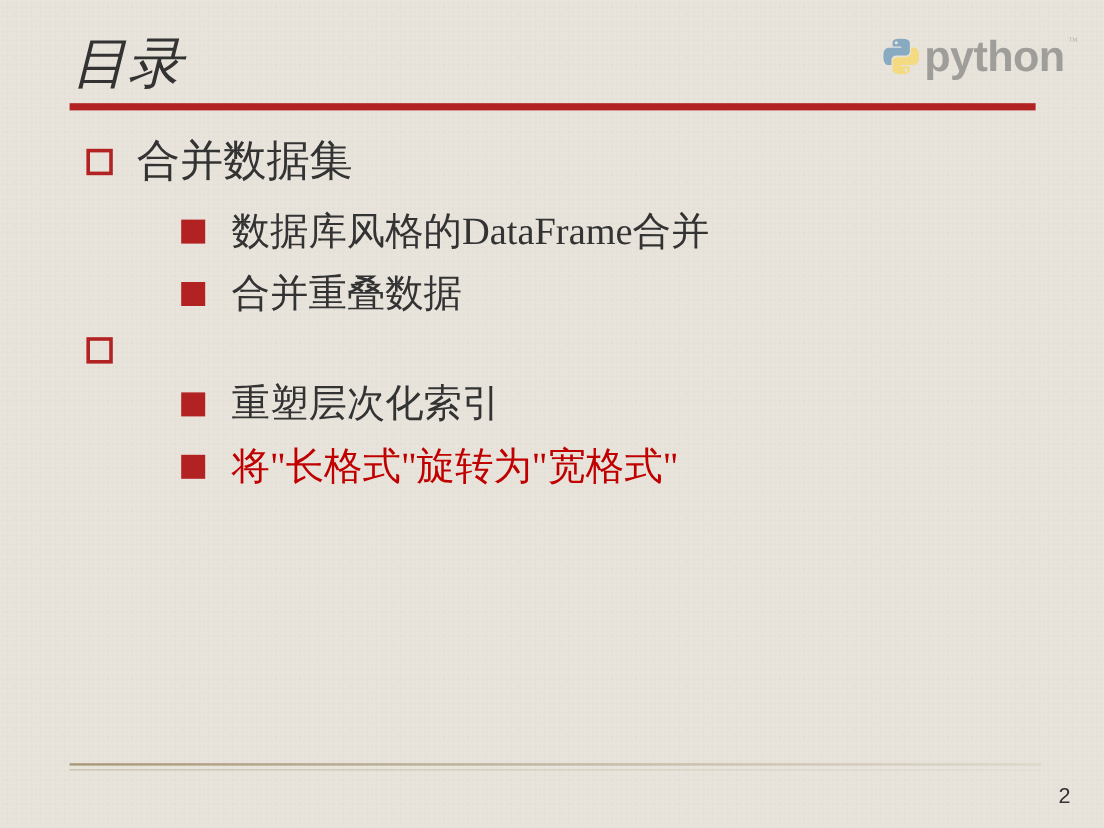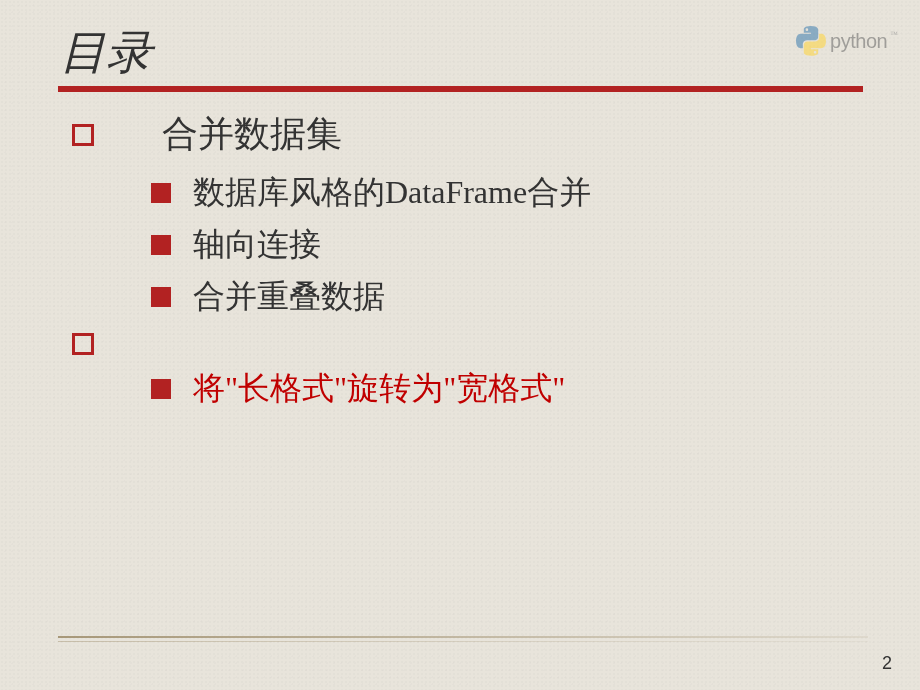--- a/index.html
+++ b/index.html
@@ -20,23 +20,23 @@
       position: absolute;
       right: 22px;
       top: 26px;
       display: flex;
       align-items: center;
       gap: 4px;
       opacity: 0.55;
     }
     .logo-text {
       font-family: Arial, sans-serif;
-      font-size: 20px;
+      font-size: 36px;
       color: #666;
-      font-weight: 400;
+      font-weight: 700;
       letter-spacing: -0.5px;
     }
     .tm {
       font-size: 8px;
       color: #888;
       align-self: flex-start;
       margin-top: 4px;
       margin-left: -1px;
     }
     .title {
@@ -60,21 +60,20 @@
       position: absolute;
       left: 72px;
       top: 110px;
     }
     .l1 {
       display: flex;
       align-items: center;
       margin-bottom: 12px;
       font-size: 36px;
       color: #333;
-      gap: 48px;
     }
     .sq-open {
       width: 22px;
       height: 22px;
       border: 3px solid #b22222;
       margin-right: 20px;
       flex-shrink: 0;
     }
     .l2 {
       display: flex;
@@ -139,31 +138,31 @@
   <div class="l1">
     <span class="sq-open"></span>
     <span>合并数据集</span>
   </div>
   <div class="l2">
     <span class="sq-solid"></span>
     <span>数据库风格的DataFrame合并</span>
   </div>
   <div class="l2">
     <span class="sq-solid"></span>
-    <span>轴向连接</span>
-  </div>
-  <div class="l2">
-    <span class="sq-solid"></span>
     <span>合并重叠数据</span>
   </div>
 
   <div class="section-gap"></div>
 
   <div class="l1">
     <span class="sq-open"></span>
+  </div>
+  <div class="l2">
+    <span class="sq-solid"></span>
+    <span>重塑层次化索引</span>
   </div>
   <div class="l2 highlight">
     <span class="sq-solid"></span>
     <span>将"长格式"旋转为"宽格式"</span>
   </div>
 
 </div>
 
 <div class="footerline"></div>
 <div class="footerline2"></div>

